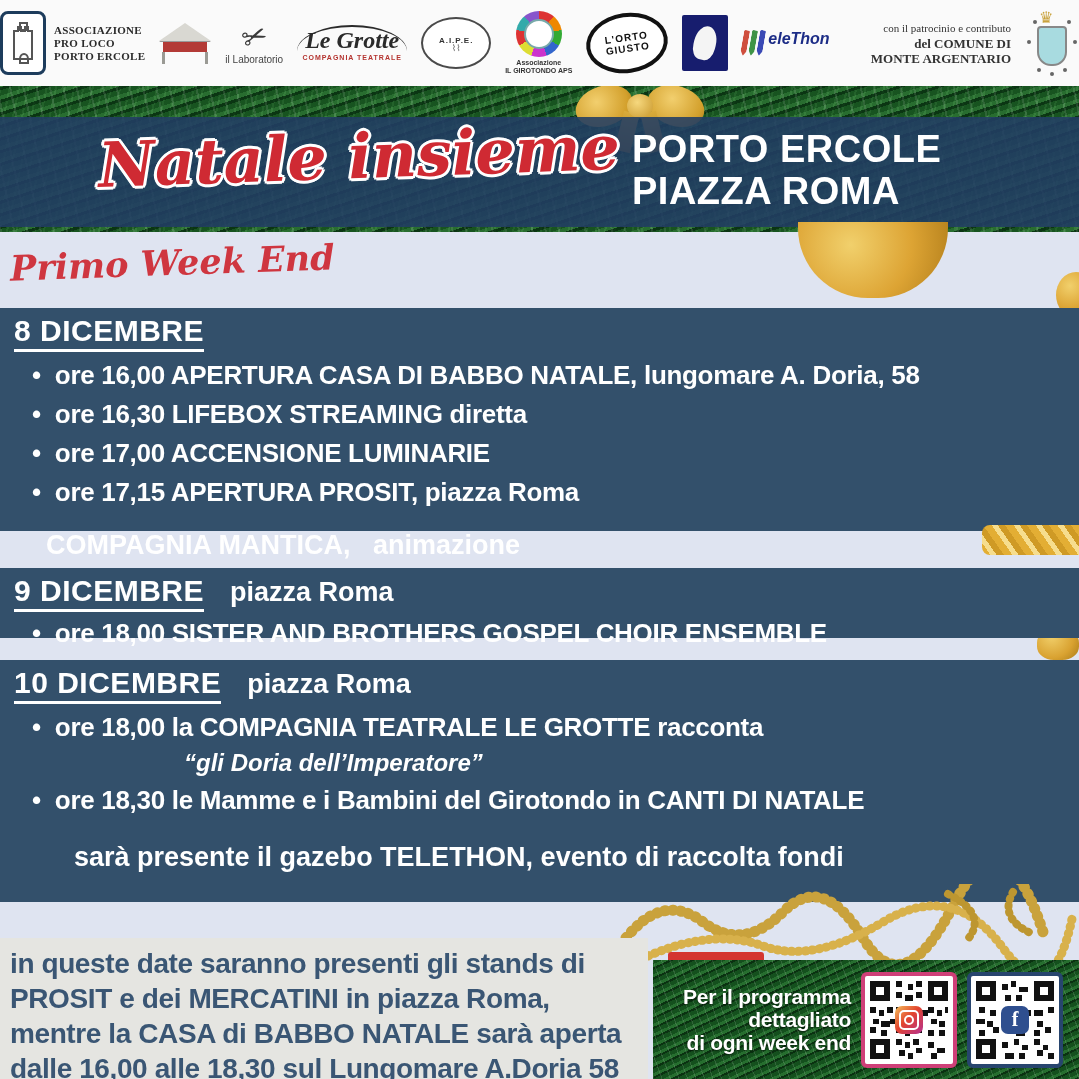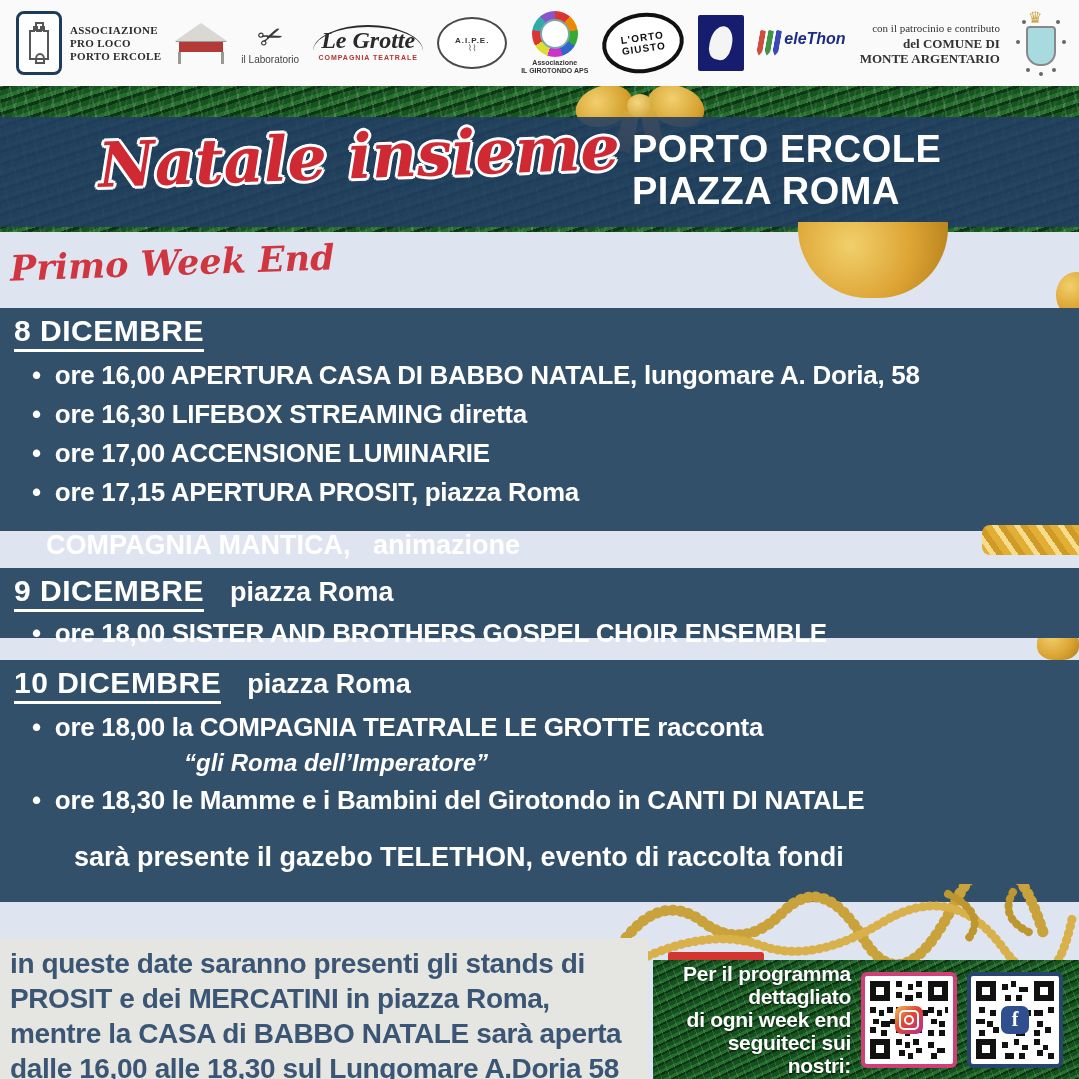--- a/index.html
+++ b/index.html
@@ -6,21 +6,21 @@
   body{
     width:1079px;height:1079px;position:relative;overflow:hidden;
     background:#dfe4f1;
     font-family:"Liberation Sans",sans-serif;
     -webkit-font-smoothing:antialiased;
   }
   
   .header{
     position:absolute;left:0;top:0;width:1079px;height:86px;
     background:#fafafa;display:flex;align-items:center;gap:14px;
-    padding:0 16px;box-sizing:border-box;z-index:5;
+    padding:0 0;box-sizing:border-box;z-index:5;
   }
   .logo{display:flex;align-items:center;gap:8px;flex:none;}
   .logo .stack{display:flex;flex-direction:column;align-items:center;}
   .proloco-frame{
     width:40px;height:58px;border:3px solid #1d3c5c;border-radius:8px;
     background:#fff;display:flex;align-items:center;justify-content:center;
   }
   .proloco-text{font-family:"Liberation Serif",serif;font-weight:bold;
     font-size:11px;line-height:13px;color:#2b2b2b;letter-spacing:.3px;}
   .gazebo-roof{width:0;height:0;border-left:26px solid transparent;border-right:26px solid transparent;
@@ -309,21 +309,21 @@
 </div>
 
 <div class="bluebox box3">
   <div class="sec-head">
     <span class="sec-title">10 DICEMBRE</span>
     <span class="sec-place">piazza Roma</span>
   </div>
   <div class="item">
       <span>ore 18,00 la COMPAGNIA TEATRALE LE GROTTE racconta</span>
     </div>
-  <div class="sec-quote">“gli Roma dell’Imperatore”</div>
+  <div class="sec-quote">“gli Doria dell’Imperatore”</div>
   <div class="item">
       <span>ore 18,30 le Mamme e i Bambini del Girotondo in CANTI DI NATALE</span>
     </div>
   <div class="sec-note">sarà presente il gazebo TELETHON, evento di raccolta fondi</div>
 </div>
 
 <svg class="tinsel" viewBox="0 0 461 80">
   <path d="M8 54 Q45 8 85 38 T165 28 T245 54 T335 22 T425 48" fill="none" stroke="#c9a23c" stroke-width="11" stroke-linecap="round" stroke-dasharray="1 7"></path>
   <path d="M30 72 Q95 44 145 62 T265 38 T385 64 T455 30" fill="none" stroke="#d8b14b" stroke-width="9" stroke-linecap="round" stroke-dasharray="1 6"></path>
   <path d="M330 10 Q370 30 350 55 M395 8 Q380 35 415 50" fill="none" stroke="#bd9630" stroke-width="8" stroke-linecap="round" stroke-dasharray="1 6"></path>
@@ -335,21 +335,20 @@
   <div class="note-line">mentre la CASA di BABBO NATALE sarà aperta</div>
   <div class="note-line">dalle 16,00 alle 18,30 sul Lungomare A.Doria 58</div>
 </div>
 
 <div class="red-ornament"></div>
 <div class="social-box">
   <div class="social-text">
     <div>Per il programma</div>
     <div>dettagliato</div>
     <div>di ogni week end</div>
-    <div>seguiteci sui nostri:</div>
   </div>
 
   <div class="qr-tile ig">
     <svg width="84" height="84" viewBox="0 0 29 29" shape-rendering="crispEdges">
       <g fill="#111">
         <path d="M1 1h7v7h-7z M3 3h3v3h-3z" fill-rule="evenodd"></path>
         <path d="M21 1h7v7h-7z M23 3h3v3h-3z" fill-rule="evenodd"></path>
         <path d="M1 21h7v7h-7z M3 23h3v3h-3z" fill-rule="evenodd"></path>
         <rect x="10" y="1" width="2" height="2"></rect>
           <rect x="14" y="2" width="2" height="2"></rect>

